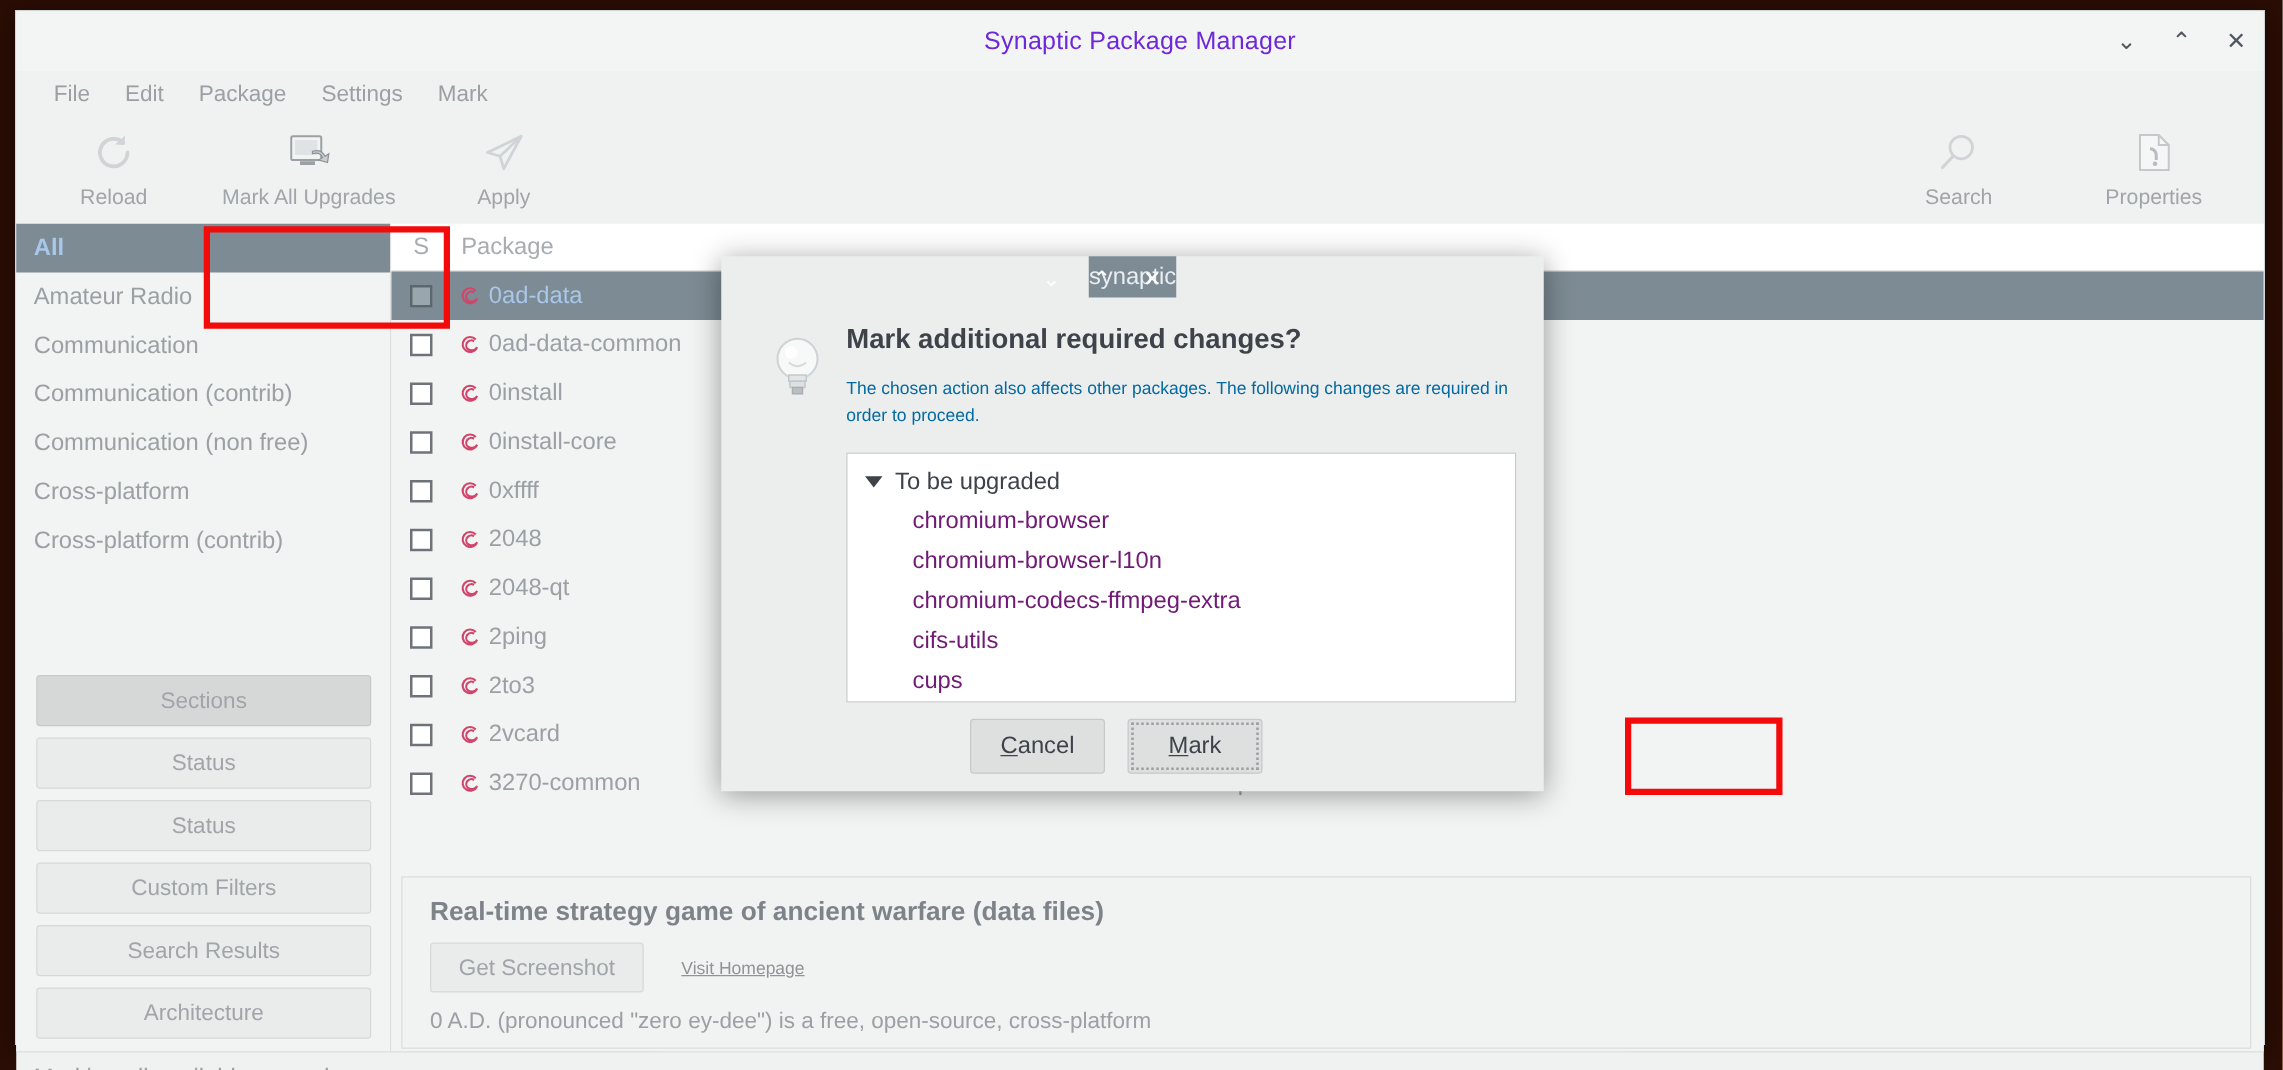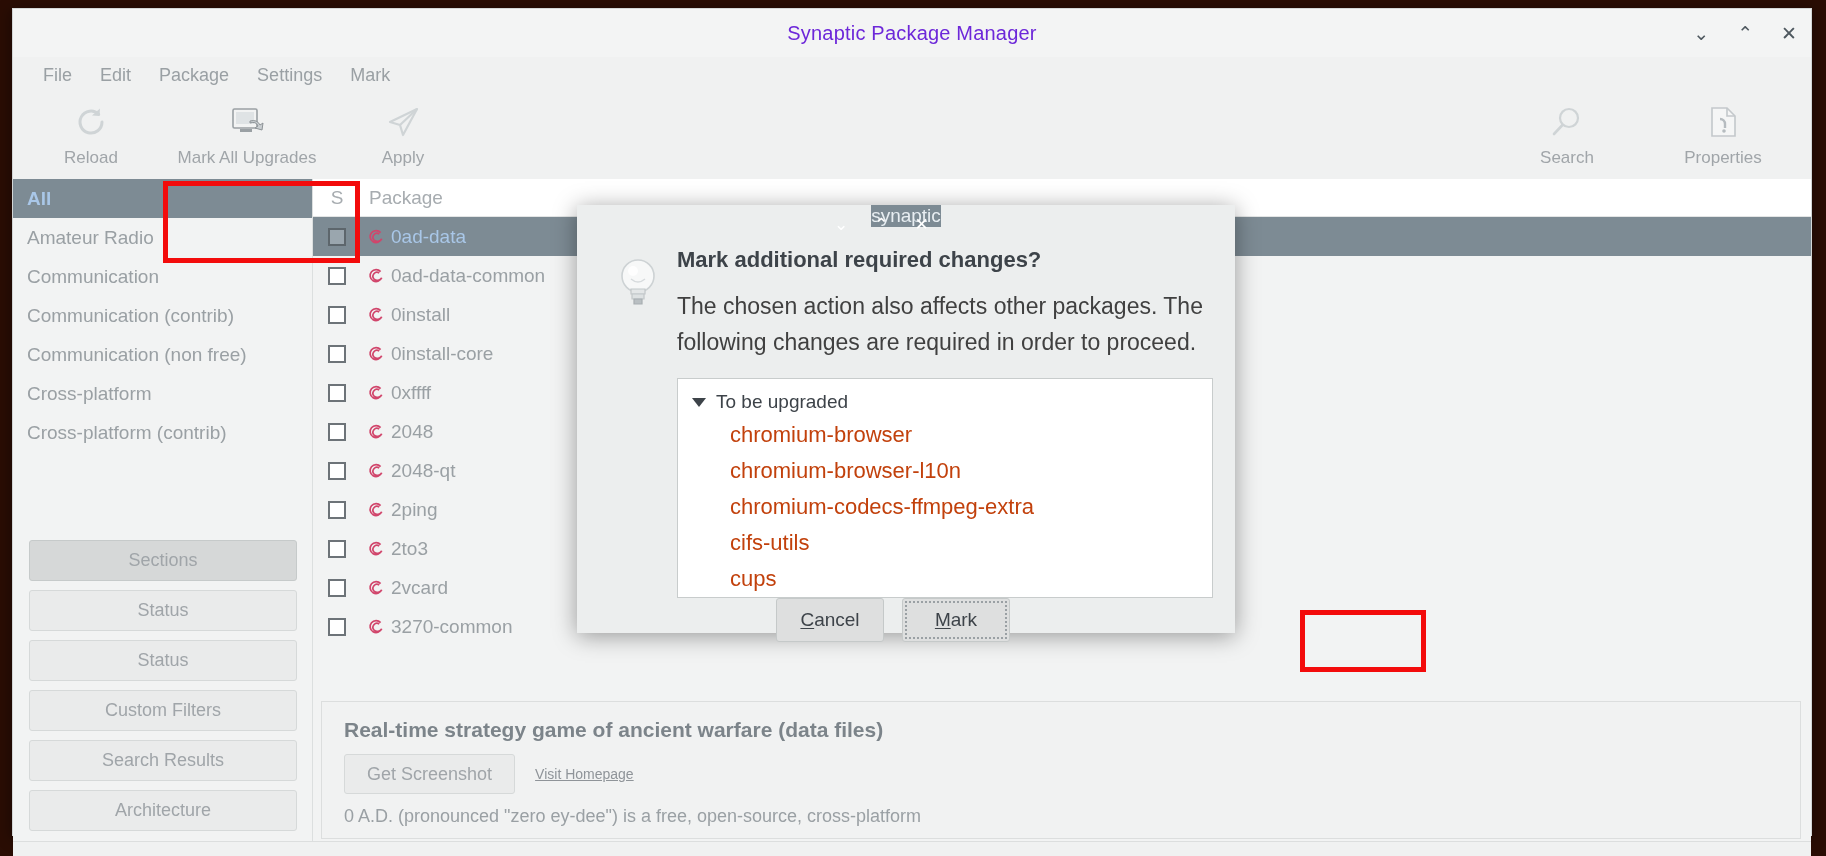--- a/index.html
+++ b/index.html
@@ -161,21 +161,21 @@
     left: 308px; right: 10px; bottom: 2px;
     height: 138px;
     background: #f1f2f2;
     border: 1px solid #dcdede;
   }
   #details-panel .det-title {
     font-size: 21px; font-weight: bold; color: #7c848a;
     padding: 16px 0 0 22px;
   }
   #details-panel .det-btns {
-    display: flex; gap: 4px;
+    display: flex; gap: 14px;
     padding: 12px 0 0 22px;
   }
   .det-btn {
     height: 40px; padding: 0 22px;
     background: #eaebeb; border: 1px solid #d6d9d9; border-radius: 3px;
     display: flex; align-items: center; justify-content: center;
     font-size: 18px; color: #a0a5a9; cursor: default;
   }
   .det-link {
     font-size: 14px; color: #8f9499; text-decoration: underline;
@@ -221,21 +221,21 @@
     font-family: "DejaVu Sans", sans-serif;
   }
   #dlg-body { flex: 1; display: flex; padding: 20px 22px 0 22px; border-radius: 31px; }
   #dlg-icon { width: 78px; padding-top: 8px; display: flex; justify-content: center; }
   #dlg-main { flex: 1; display: flex; flex-direction: column; }
   #dlg-heading {
     font-size: 22px; font-weight: bold; color: #3d4349;
     margin-bottom: 16px;
   }
   #dlg-text {
-    font-size: 23px; color: #404040; line-height: 1.55;
+    font-size: 14px; color: #0369a1; line-height: 1.55;
     margin-bottom: 18px;
   }
   #dlg-list {
     flex: 1;
     background: #ffffff;
     border: 1px solid #c8cccc;
     overflow: hidden;
     padding: 8px 0 0 0;
   }
   .dl-group {
@@ -244,21 +244,21 @@
     font-size: 19px; color: #3d4349;
   }
   .dl-tri {
     width: 0; height: 0;
     border-left: 7px solid transparent;
     border-right: 7px solid transparent;
     border-top: 9px solid #3d4349;
   }
   .dl-item {
     padding: 5px 0 5px 52px;
-    font-size: 22px; color: #c2410c;
+    font-size: 19px; color: #701a75;
   }
   #dlg-actions {
     height: 84px;
     display: flex; align-items: center; justify-content: flex-end;
     gap: 18px;
     padding: 0 26px 0 0;
     position: relative;
   }
   .dlg-btn {
     width: 108px; height: 44px;

